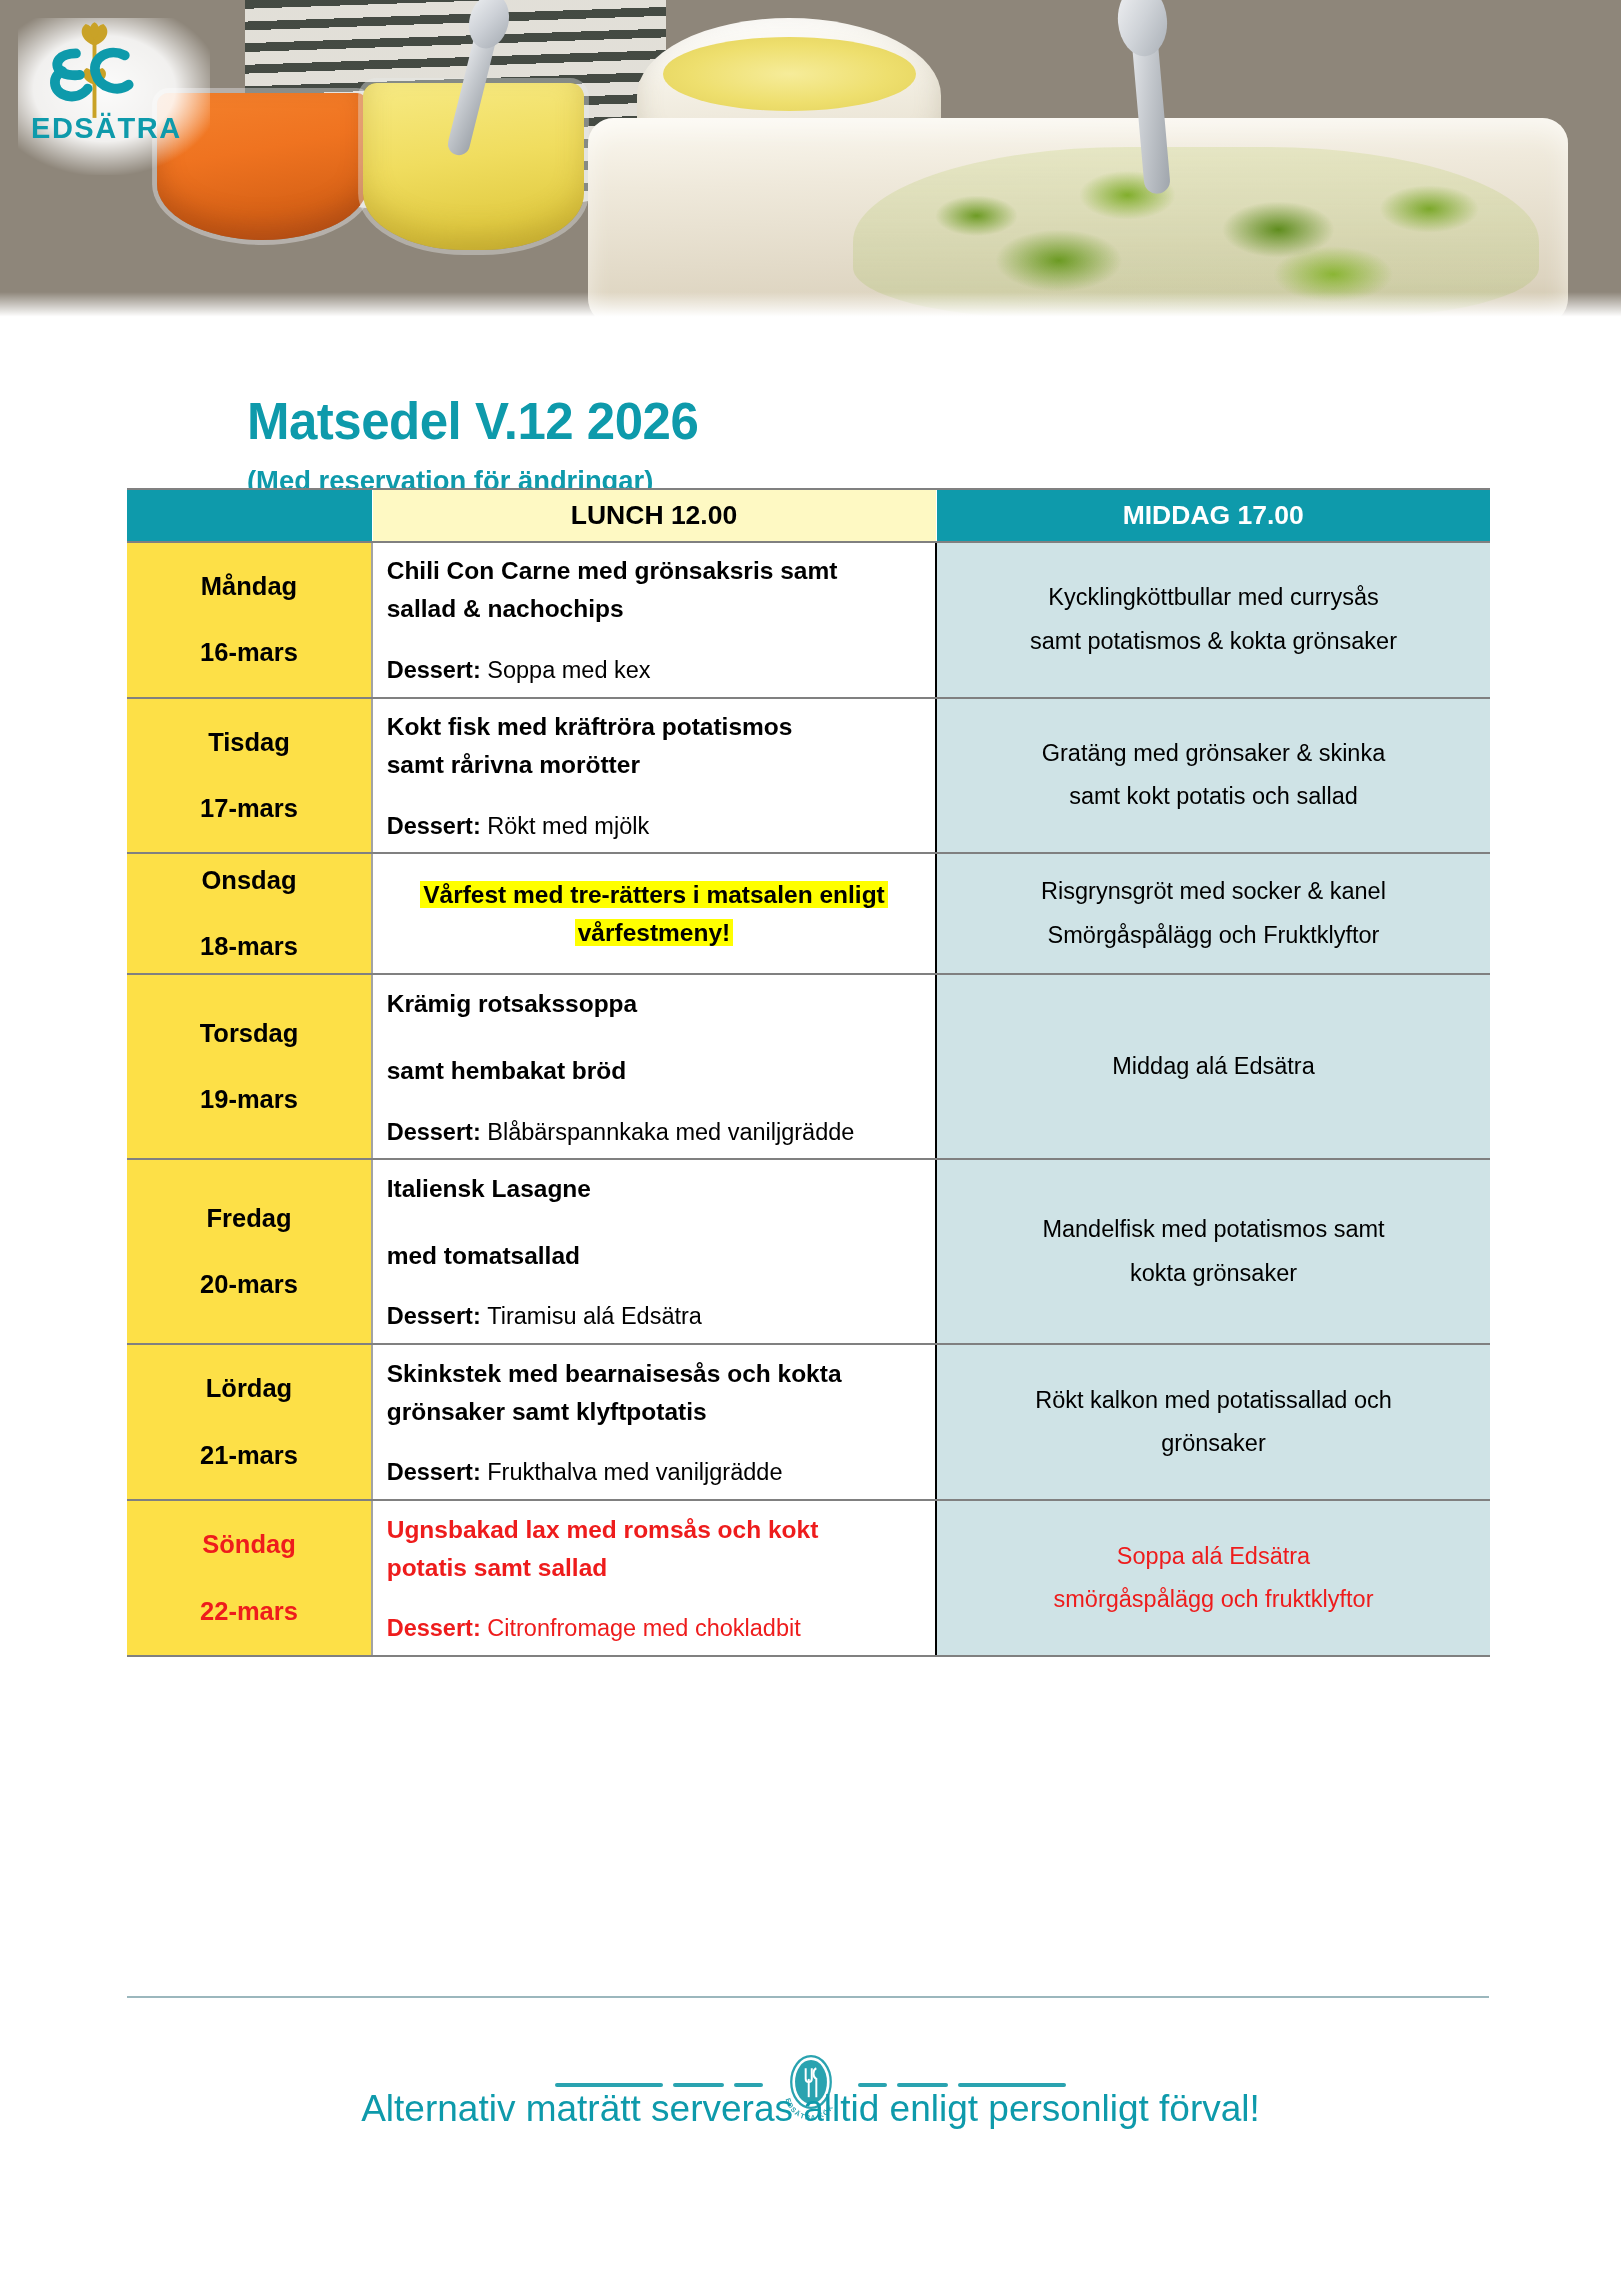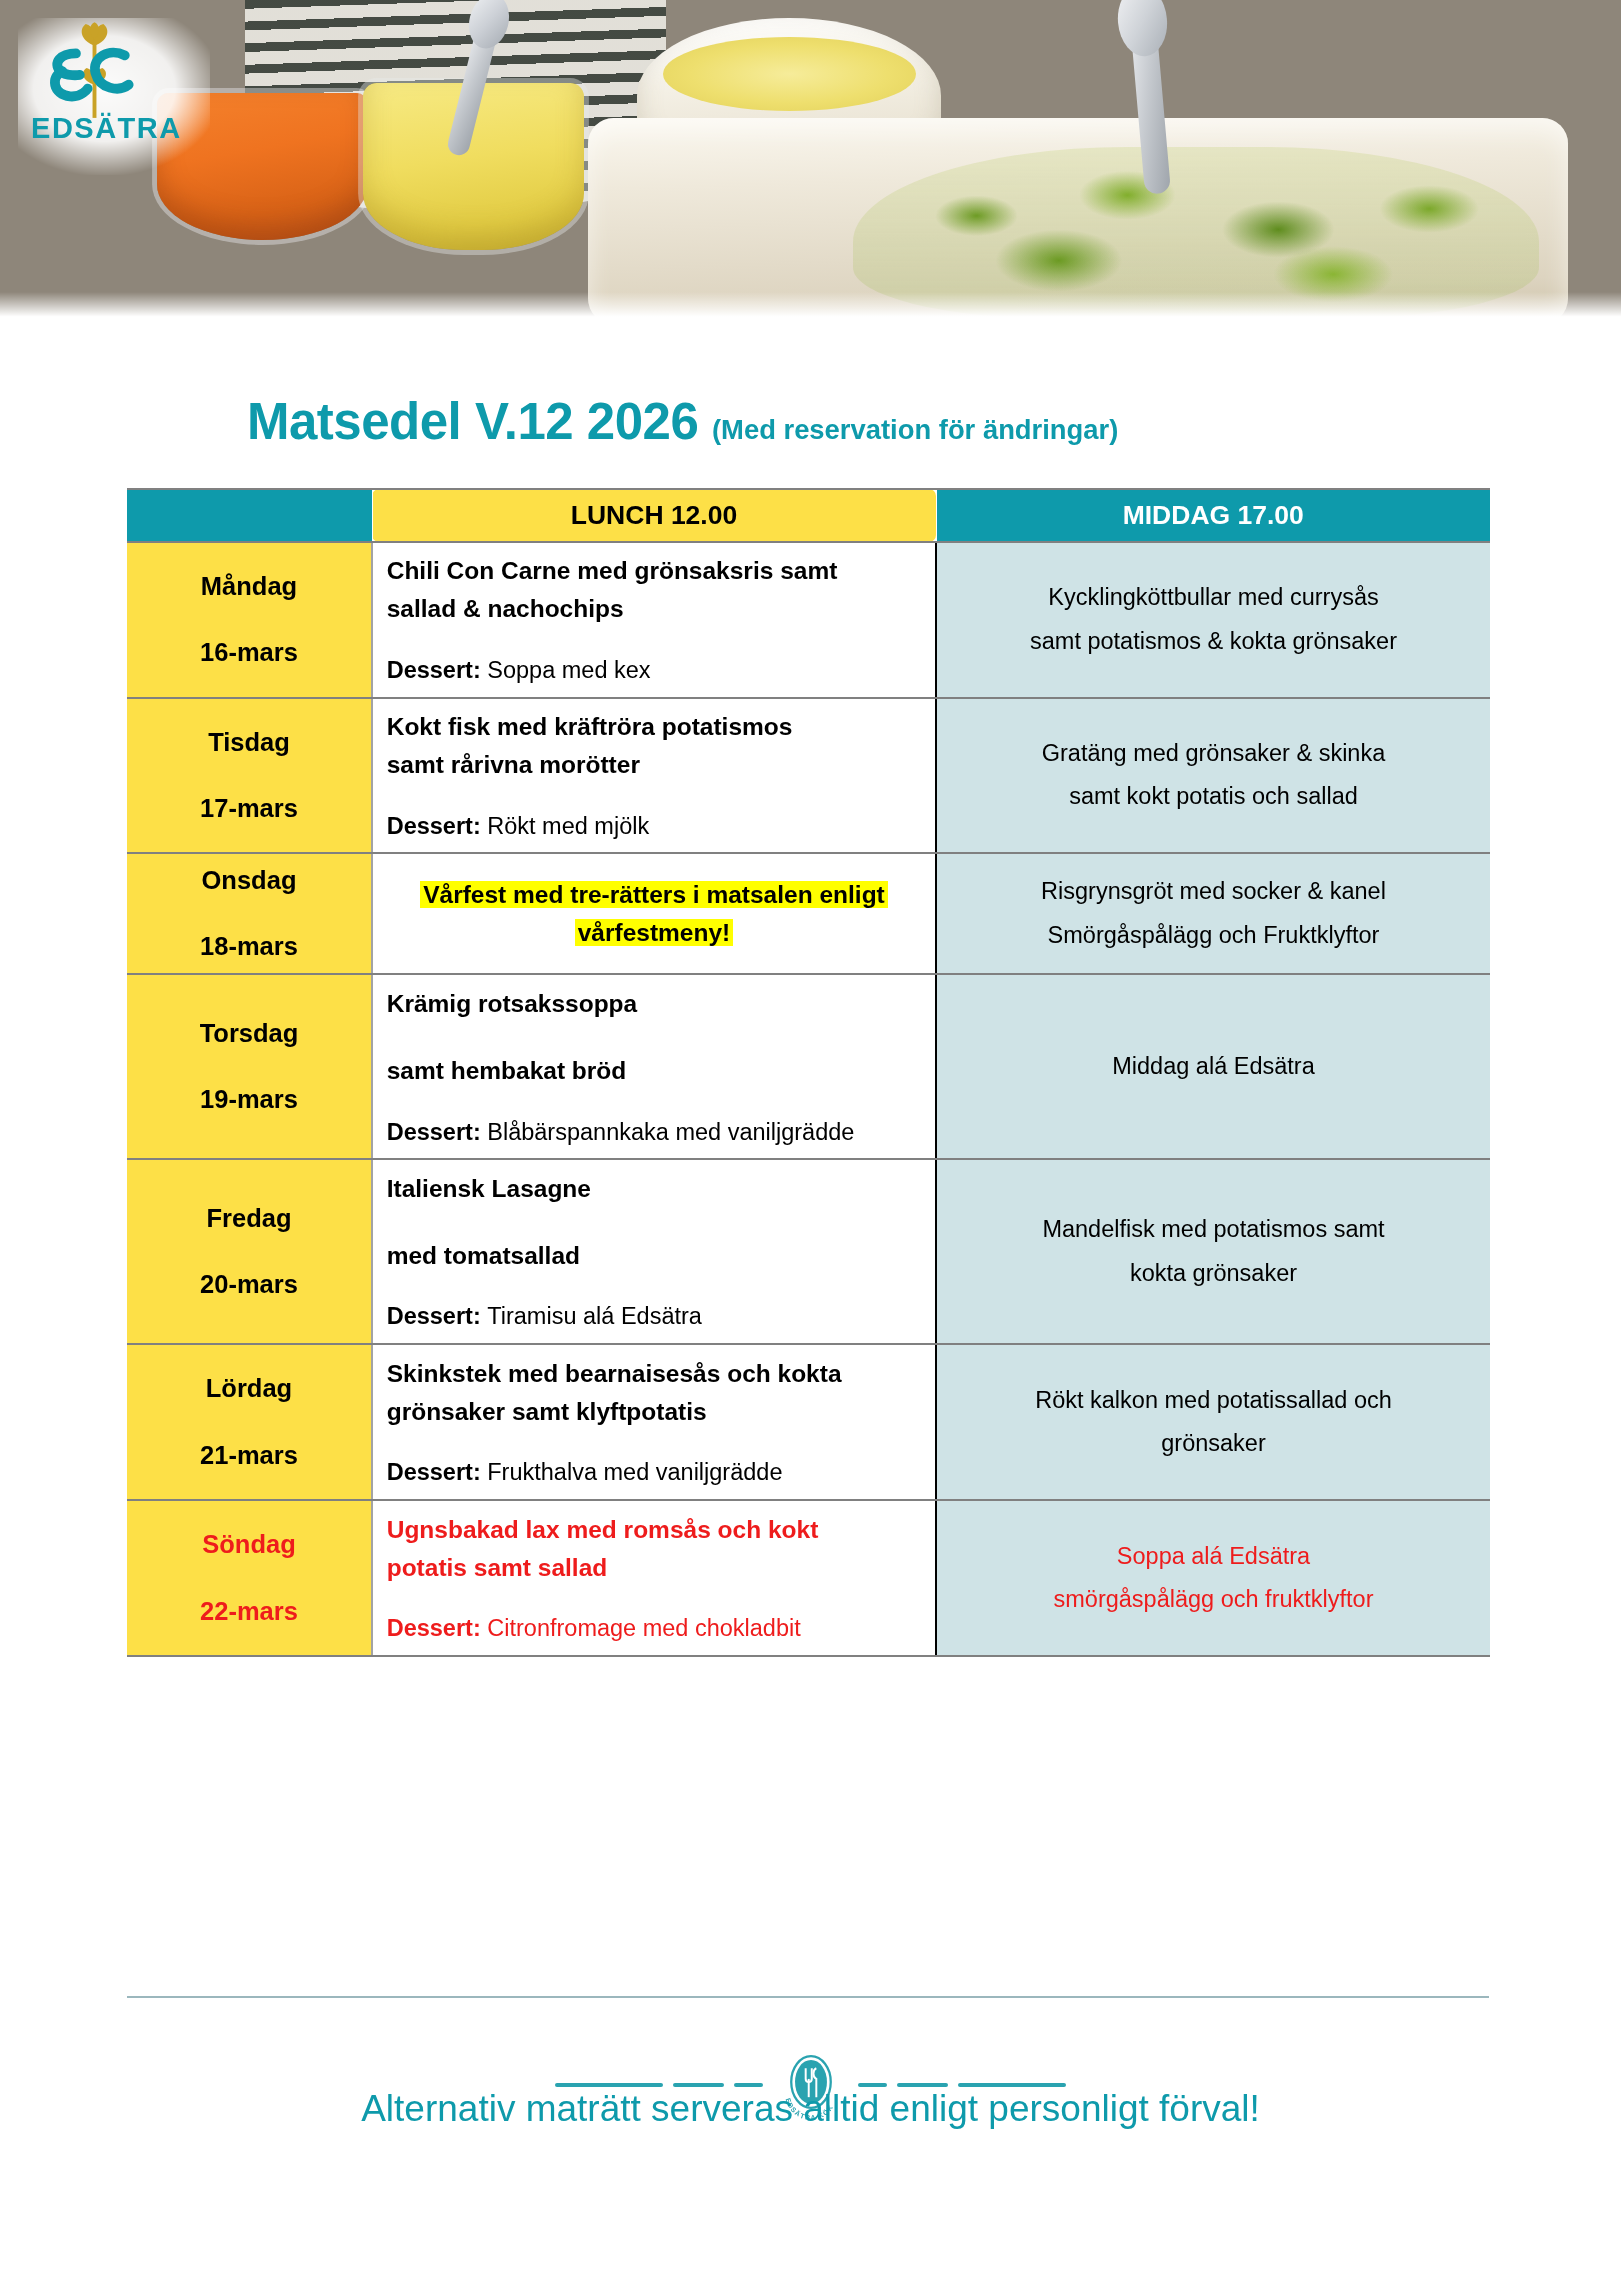--- a/index.html
+++ b/index.html
@@ -165,20 +165,21 @@
 
   
   .title-row {
     position: absolute;
     left: 0; top: 392px;
     width: 1387px;
     padding-left: 247px;
     display: flex;
     align-items: baseline;
     gap: 13.7px;
+    flex-direction: column;
   }
   .title-main {
     font-size: 51px;
     font-weight: bold;
     color: #0e9aab;
     letter-spacing: -0.5px;
   }
   .title-sub {
     font-size: 27.4px;
     font-weight: bold;
@@ -203,28 +204,27 @@
     vertical-align: middle;
     padding: 9.8px 13.7px;
   }
 
   .hdr-empty {
     background: #0e9aab;
     border-top: none;
     border-right: 1px solid #ffffff;
   }
   .hdr-lunch {
-    background: #fde047;
+    background: #fef9c3;
     color: #000000;
     font-size: 26.5px;
     font-weight: bold;
     text-align: center;
     border-top: none;
     padding: 13.7px 9.8px;
-    border-radius: 7px;
   }
   .hdr-dinner {
     background: #0e9aab;
     color: #ffffff;
     font-size: 26.5px;
     font-weight: bold;
     text-align: center;
     border-top: none;
     border-left: 1px solid #ffffff;
     padding: 13.7px 9.8px;

